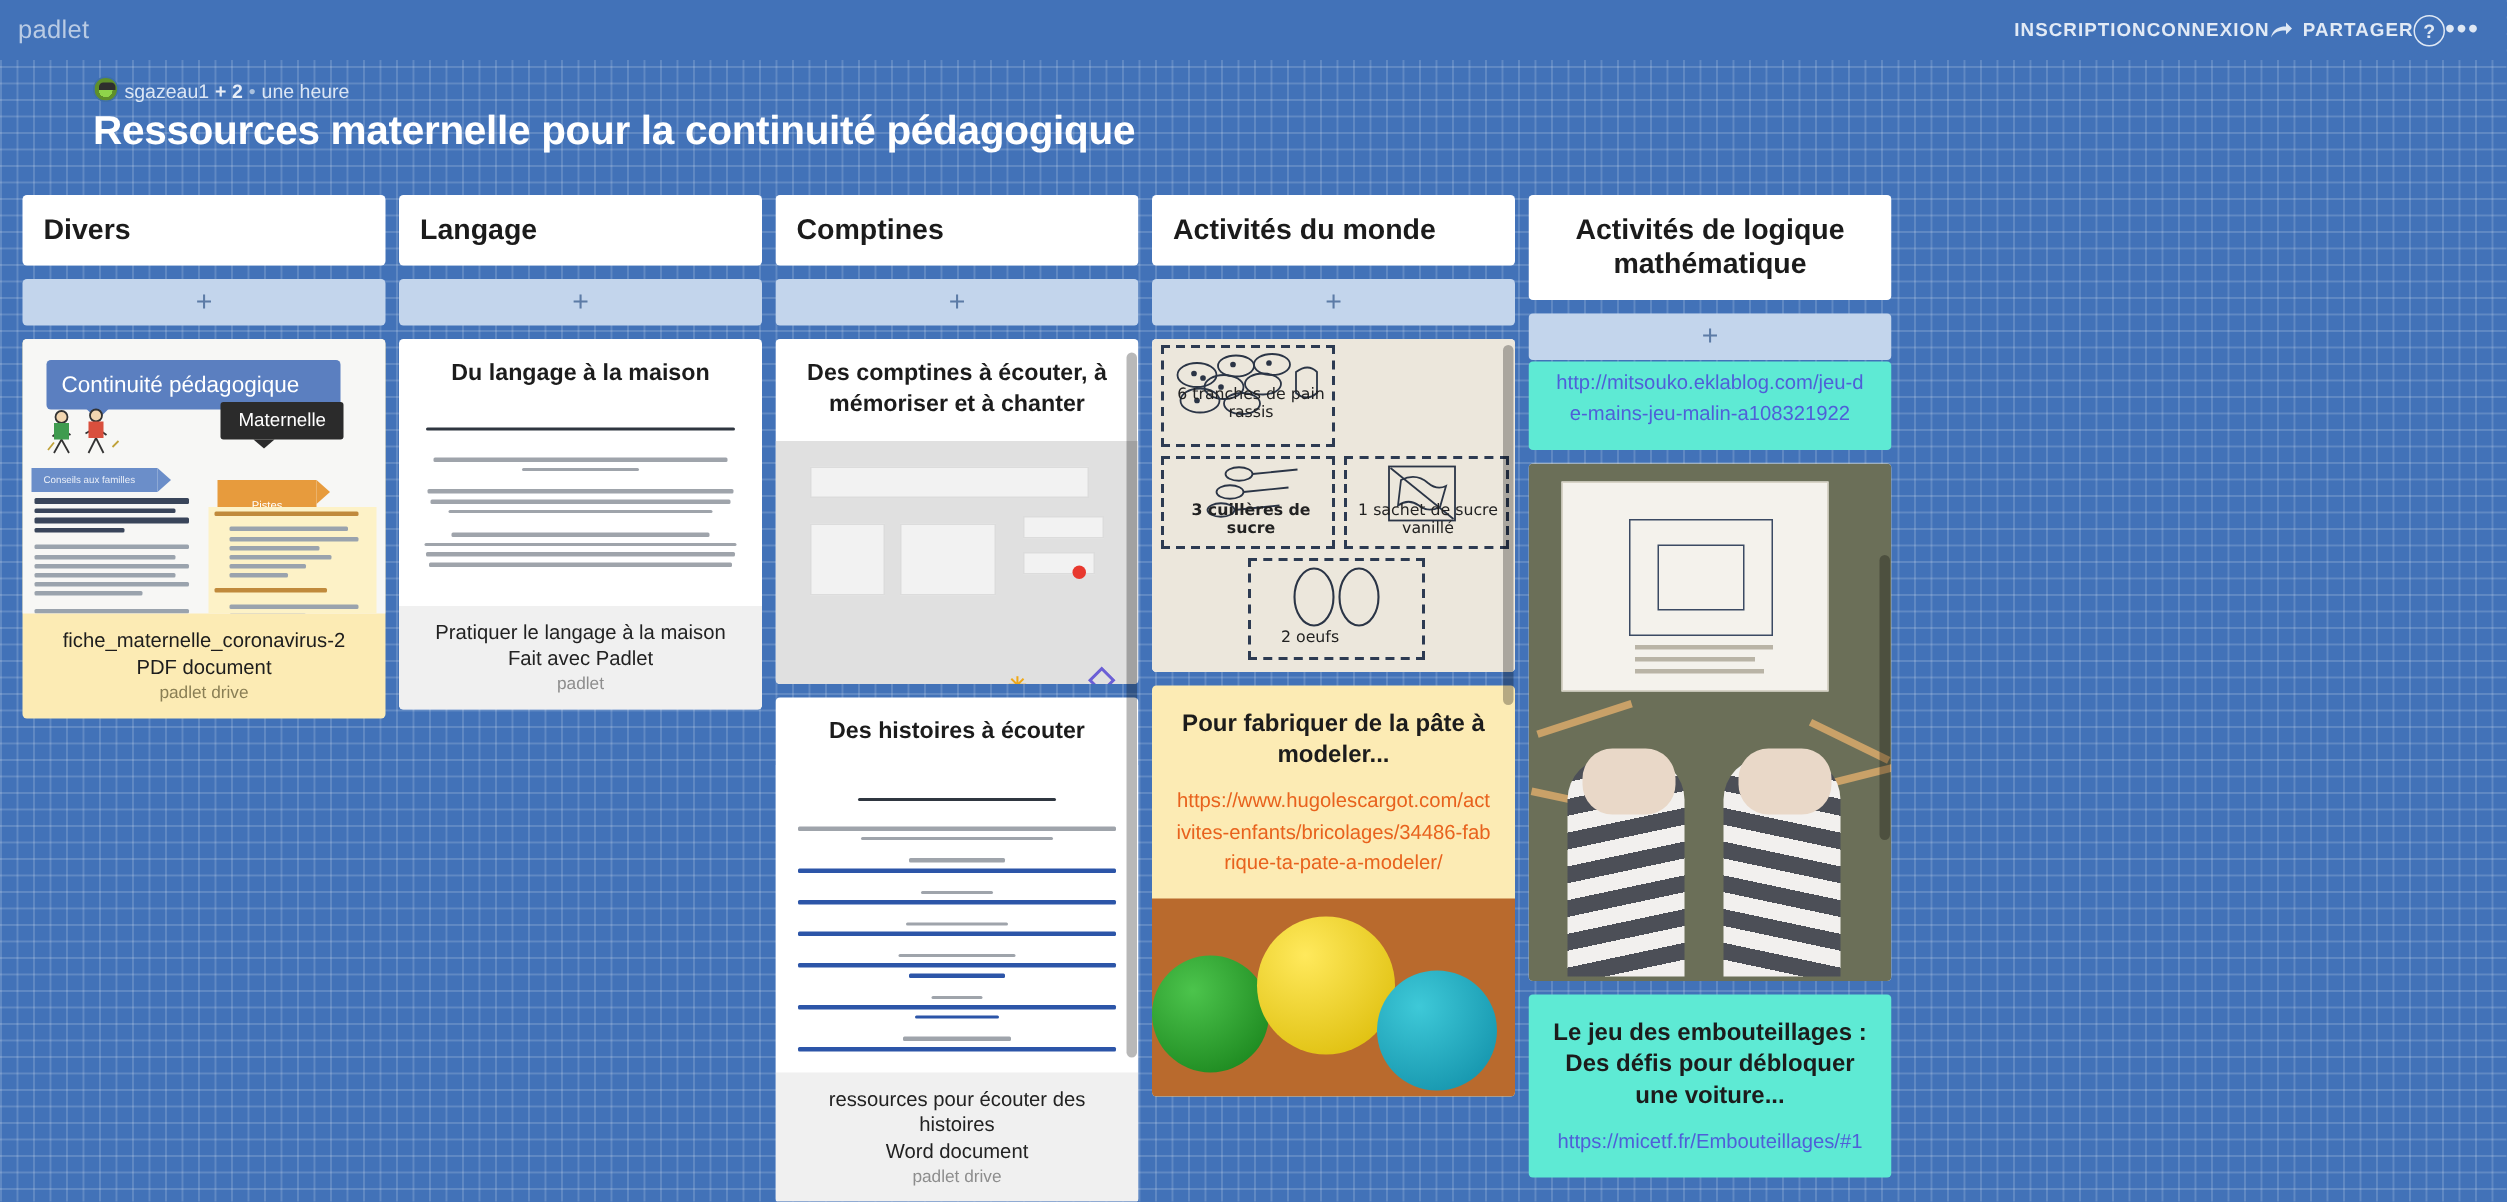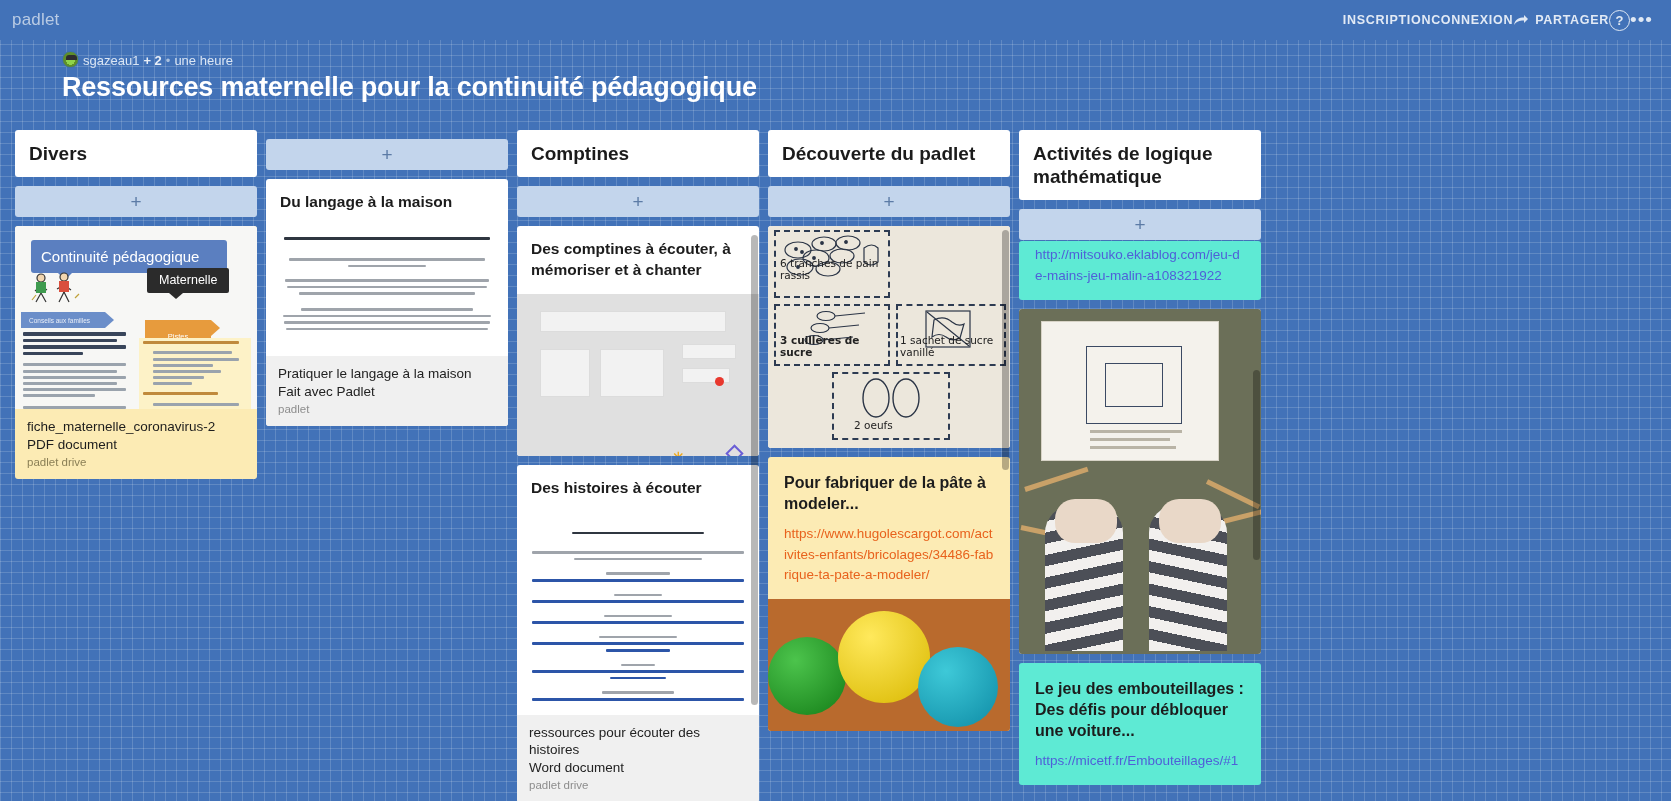--- a/index.html
+++ b/index.html
@@ -87,21 +87,21 @@
   }
 
   
   .board {
     position: absolute;
     top: 130px; left: 15px;
     width: 1656px; height: 671px;
     display: flex;
     gap: 9px;
   }
-  .column { width: 242px; flex: none; position: relative; }
+  .column { width: 242px; flex: none; position: relative; text-align: center; }
   .col-head {
     background: #fff;
     border-radius: 3px;
     padding: 12px 14px;
     min-height: 44px;
     display: flex; align-items: center;
   }
   .col-title {
     font-size: 19px; font-weight: bold; color: #1b1b1b;
     line-height: 1.22;
@@ -357,20 +357,23 @@
           <div class="foot-name">fiche_maternelle_coronavirus-2</div>
           <div class="foot-sub">PDF document</div>
           <div class="foot-src">padlet drive</div>
         </div>
       </div>
 
     </div>
   </div>
 
   <div class="column">
+    <div class="col-head">
+      <div class="col-title">Langage</div>
+    </div>
     <div class="col-add">+</div>
     <div class="col-body">
 
       <div class="card">
         <div class="card-pad">
           <div class="card-title">Du langage à la maison</div>
         </div>
         <div class="doc-prev" style="height:133px">
           <div style="height:14px"></div>
           <div class="dline dark" style="width:96%;"></div>
@@ -457,21 +460,21 @@
           <div class="foot-src">padlet drive</div>
         </div>
       </div>
 
     </div>
     <div class="vscroll" style="right:1px; top:105px; height:470px;"></div>
   </div>
 
   <div class="column clip">
     <div class="col-head">
-      <div class="col-title">Découverte du padlet</div>
+      <div class="col-title">Activités du monde</div>
     </div>
     <div class="col-add">+</div>
     <div class="col-body">
 
       <div class="card">
         <div class="recipe">
 
           <div class="rbox" style="left:6px; top:4px; width:116px; height:68px;">
             <svg width="112" height="44" viewBox="0 0 112 44" style="position:absolute;left:2px;top:2px">
               <g fill="none" stroke="#2b3546" stroke-width="1.2">

